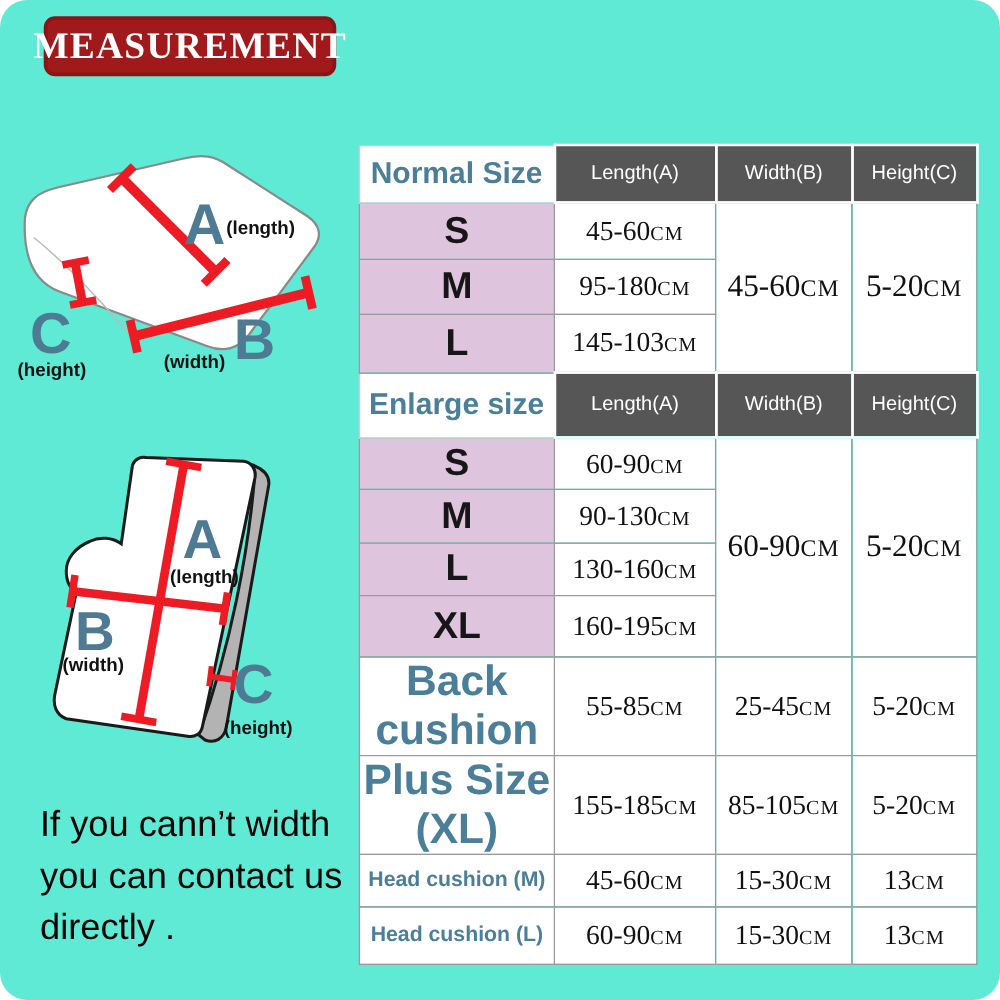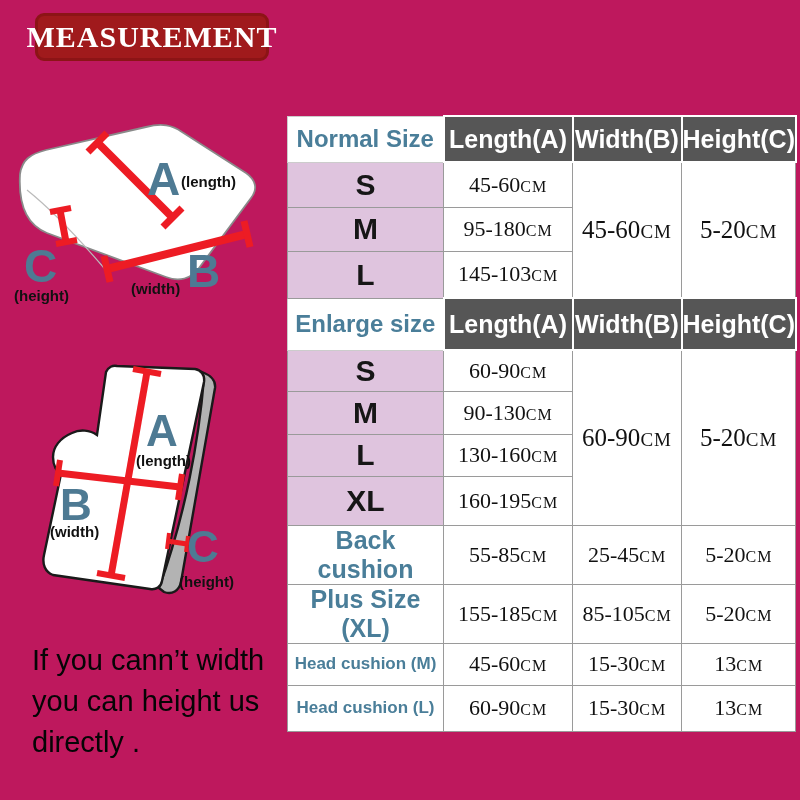--- a/index.html
+++ b/index.html
@@ -1,45 +1,45 @@
 <!DOCTYPE html>
 <html><head>
 <meta charset="utf-8">
 <style>
   html,body{margin:0;padding:0;background:#fff;}
-  .canvas{position:relative;width:800px;height:800px;background:#be185d;overflow:hidden;
-          font-family:"Liberation Sans", sans-serif;}
+  .canvas{position:relative;width:800px;height:800px;background:#5eead4;overflow:hidden;
+          font-family:"Liberation Sans", sans-serif;border-radius:22px;}
 
   
   .banner{position:absolute;left:35px;top:13px;width:234px;height:48px;
           background:#a01a1c;border:3px solid #8c1416;border-radius:9px;
           display:flex;align-items:center;justify-content:center;box-sizing:border-box;}
   .banner span{font-family:"Liberation Serif","DejaVu Serif",serif;font-weight:bold;
                font-size:30px;color:#ffffff;letter-spacing:1px;}
 
   
   .diag1{position:absolute;left:0;top:110px;width:290px;height:210px;}
   .diag2{position:absolute;left:0;top:330px;width:290px;height:300px;}
   .big-letter{font-family:"Liberation Sans",sans-serif;font-weight:bold;fill:#4e7a93;}
   .sub-label{font-family:"Liberation Sans",sans-serif;font-weight:bold;fill:#111111;}
 
   
   .sizetable{position:absolute;left:287px;top:115px;border-collapse:collapse;table-layout:fixed;}
   .sizetable td{border:1px solid #9a9a9a;text-align:center;vertical-align:middle;padding:0;
                 overflow:hidden;}
   .hdr-label{background:#ffffff;color:#4a7e99;font-weight:bold;font-size:24px;
              border:1px solid #cccccc !important;}
-  .hdr-dark{background:#565656;color:#ffffff;font-weight:bold;font-size:25px;
+  .hdr-dark{background:#565656;color:#ffffff;font-weight:normal;font-size:16px;
             border:2px solid #ffffff !important;}
   .size-cell{background:#dfc4de;color:#161616;font-weight:bold;font-size:30px;}
   .val{font-family:Liberation Serif, serif;font-size:22px;color:#111111;background:#fff;}
   .val .unit{font-size:16px;letter-spacing:1px;}
   .val-lg{font-size:25px;}
   .val-lg .unit{font-size:19px;}
-  .extra-label{color:#4a7e99;font-weight:bold;font-size:25px;background:#ffffff;}
+  .extra-label{color:#4a7e99;font-weight:bold;font-size:34px;background:#ffffff;}
   .extra-label.sm{font-size:17px;}
   .rh46{height:46px}.rh45{height:45px}.rh44{height:44px}.rh47{height:47px}
   .rh52{height:52px}.rh41{height:41px}.rh43{height:43px}.rh42{height:42px}
   .rh49{height:49px}.rh48{height:48px}.rh50{height:50px}
 
   
   .note{position:absolute;left:32px;top:640px;font-size:29px;color:#050505;line-height:1.42;}
 </style>
 </head>
 <body>
@@ -168,17 +168,17 @@
         <td class="extra-label sm">Head cushion (L)</td>
         <td class="val"><span>60-90</span><span class="unit">CM</span></td>
         <td class="val"><span>15-30</span><span class="unit">CM</span></td>
         <td class="val"><span>13</span><span class="unit">CM</span></td>
       </tr>
     </tbody>
   </table>
 
   <div class="note">
     <div>If you cann’t width</div>
-    <div>you can height us</div>
+    <div>you can contact us</div>
     <div>directly .</div>
   </div>
 
 </div>
 
 </body></html>

